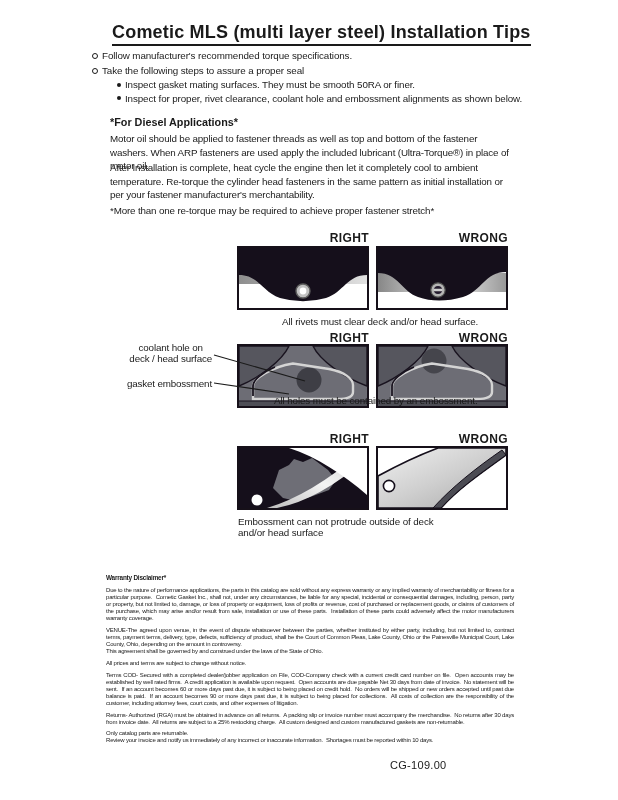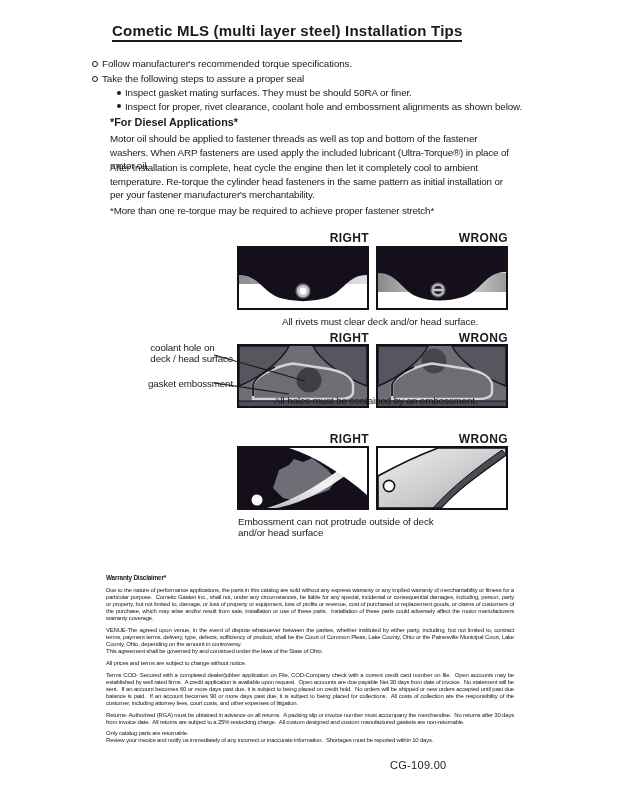--- a/index.html
+++ b/index.html
@@ -5,26 +5,26 @@
   * { margin:0; padding:0; box-sizing:border-box; }
   html,body { background:#ffffff; }
   body {
     width:618px; height:800px; position:relative; overflow:hidden;
     font-family:"Liberation Sans", sans-serif; color:#1a1a1a;
   }
   .abs { position:absolute; }
 
   
   .title {
-    left:112px; top:22px; font-size:15px; font-weight:bold;
+    left:112px; top:22px; font-size:18px; font-weight:bold;
     letter-spacing:.2px; border-bottom:2px solid #1a1a1a; padding-bottom:1px;
   }
 
   
-  .bullets { left:92px; top:56px; font-size:9.8px; letter-spacing:-.1px;text-align:center; }
+  .bullets { left:92px; top:48px; font-size:9.8px; letter-spacing:-.1px;text-align:center; }
   .bullet-row { height:15px; display:flex; align-items:center; }
   .bullet-row::before {
     content:""; display:inline-block; width:4px; height:4px;
     border:1px solid #1a1a1a; border-radius:50%; margin-right:4px; flex:0 0 auto;
   }
   .sub-row { height:13.5px; margin-left:25px; display:flex; align-items:center; }
   .sub-row::before {
     content:""; display:inline-block; width:4px; height:4px;
     background:#1a1a1a; border-radius:50%; margin-right:4px; flex:0 0 auto;
   }
@@ -50,21 +50,21 @@
   .db-left  { left:237px; }
   .db-right { left:376px; }
   .row1 .dbox { top:246px; } .row2 .dbox { top:344px; } .row3 .dbox { top:446px; }
   .dbox svg { display:block; width:128px; height:60px; }
 
   .caption { font-size:9.8px; letter-spacing:-.1px; line-height:11px; }
   .cap1 { left:238px; top:316px;margin-left:44px; }
   .cap2 { left:238px; top:395px;margin-left:36px; }
   .cap3 { left:238px; top:516px; }
 
-  .callout { right:385px; text-align:left; font-size:9.8px; line-height:11px; letter-spacing:-.15px; }
+  .callout { right:406px; text-align:center; font-size:9.8px; line-height:11px; letter-spacing:-.15px; }
   .co1 { top:342px; }
   .co2 { top:378px; }
   .pointers { left:205px; top:345px; width:110px; height:55px; pointer-events:none; }
 
   
   .legal { left:106px; top:574px; width:408px; font-size:6px; line-height:7.1px;
            letter-spacing:-.2px; text-align:justify; }
   .legal-title { font-weight:bold; font-size:6.4px; margin-bottom:6px; text-align:left; }
   .lp { margin-top:4.5px; white-space:pre-wrap; }
   .lp.nogap { margin-top:0; }
@@ -77,21 +77,21 @@
 <div class="abs title">Cometic MLS (multi layer steel) Installation Tips</div>
 
 <div class="abs bullets">
   <div class="bullet-row">
       <span>Follow manufacturer's recommended torque specifications.</span>
     </div>
   <div class="bullet-row">
       <span>Take the following steps to assure a proper seal</span>
     </div>
   <div class="sub-row">
-      <span>Inspect gasket mating surfaces.  They must be should 50RA or finer.</span>
+      <span>Inspect gasket mating surfaces.  They must be smooth 50RA or finer.</span>
     </div>
   <div class="sub-row">
       <span>Inspect for proper, rivet clearance, coolant hole and embossment alignments as shown below.</span>
     </div>
 </div>
 
 <div class="abs diesel-heading">*For Diesel Applications*</div>
 <div class="abs para para1">Motor oil should be applied to fastener threads as well as top and bottom of the fastener washers. When ARP fasteners are used apply the included lubricant (Ultra-Torque®) in place of motor oil.</div>
 <div class="abs para para2">After Installation is complete, heat cycle the engine then let it completely cool to ambient temperature. Re-torque the cylinder head fasteners in the same pattern as initial installation or per your fastener manufacturer's merchantability.</div>
 <div class="abs para note">*More than one re-torque may be required to achieve proper fastener stretch*</div>

